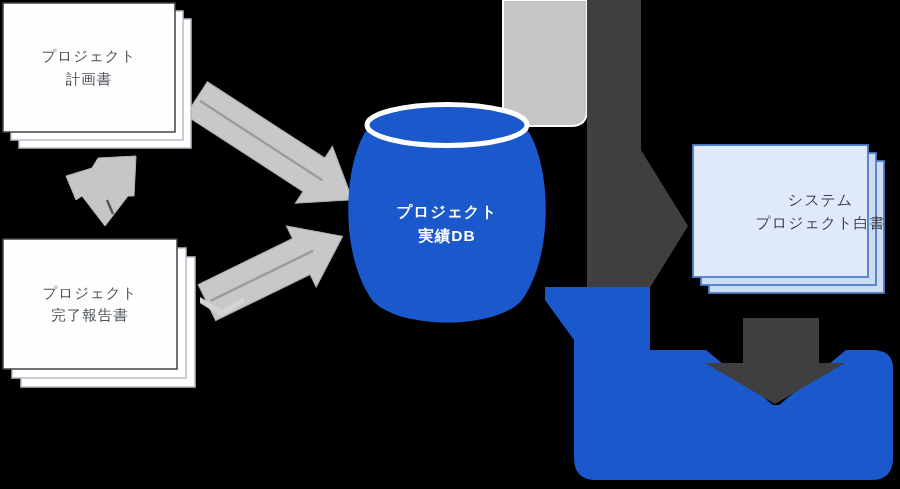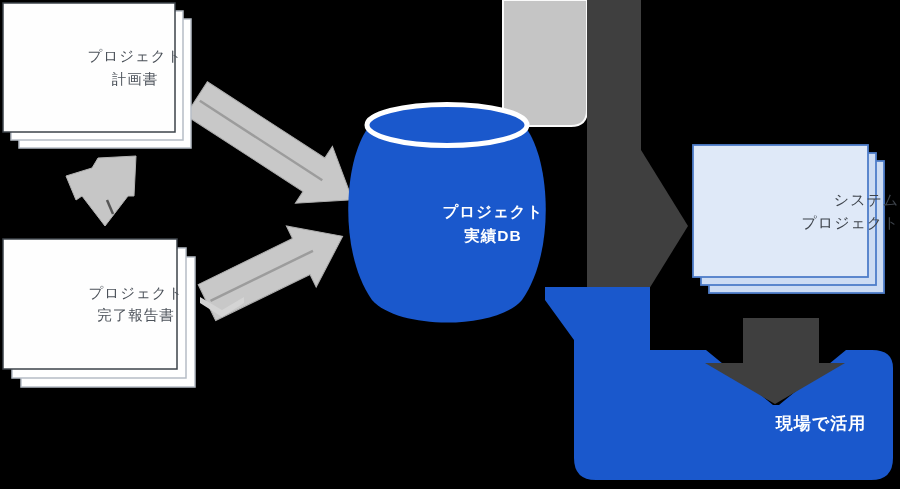--- a/index.html
+++ b/index.html
@@ -6,21 +6,20 @@
   .stage{
     position:relative;width:900px;height:489px;overflow:hidden;
     background:#000;
     font-family:"Liberation Sans","DejaVu Sans",sans-serif;
   }
   .stage svg{position:absolute;left:0;top:0;}
   .label{
     position:absolute;display:flex;align-items:center;justify-content:center;
     text-align:center;white-space:pre-line;letter-spacing:1px;line-height:1.55;
     pointer-events:none;
-    padding-left:46px;
   }
   .doc-label{font-size:14.5px;color:#4c525a;font-weight:500;}
   .wp-label{font-size:15px;color:#3e444c;font-weight:500;margin-left:40px;}
   .db-label{font-size:15.5px;color:#fff;font-weight:bold;}
   .use-label{font-size:17px;color:#fff;font-weight:bold;}
 </style>
 </head>
 <body>
 
 <div class="stage">
@@ -83,14 +82,13 @@
 
   <div class="label doc-label" style="left:3px;top:239px;width:174px;height:130px;">プロジェクト
 完了報告書</div>
 
   <div class="label db-label" style="left:347px;top:160px;width:200px;height:128px;">プロジェクト
 実績DB</div>
 
   <div class="label wp-label" style="left:693px;top:145px;width:175px;height:132px;">システム
 プロジェクト白書</div>
 
-  <div class="label use-label" style="left:675px;top:400px;width:200px;height:48px;">現場で活用</div>
 </div>
 
 </body></html>

